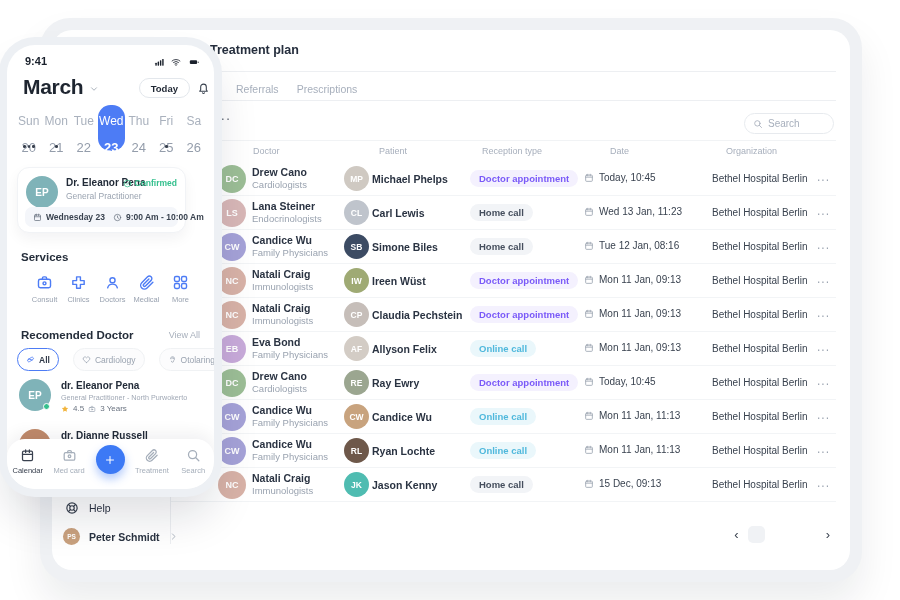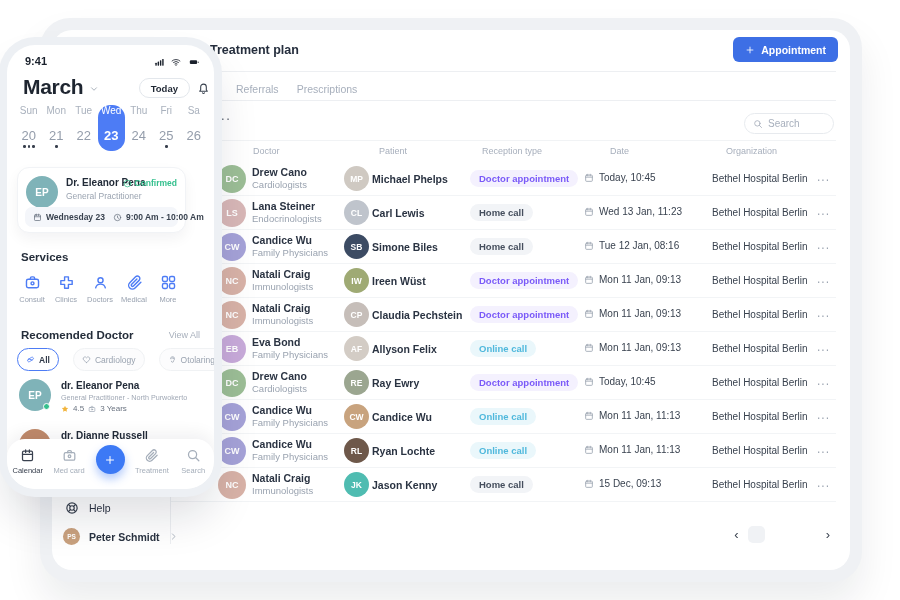--- a/index.html
+++ b/index.html
@@ -110,21 +110,21 @@
   .btn-today {
     position:absolute; right:24px; top:33px; height:20px; padding:0 11px;
     border:1px solid #E3E7EC; background:#fff; border-radius:11px;
     font-family:inherit; font-size:9.5px; font-weight:700; color:#1F2733; cursor:pointer;
   }
   .ph-bell { position:absolute; right:4px; top:35px; background:none; border:none; color:#39424F; cursor:pointer; }
   .ph-bell svg { width:13px; height:14px; }
 
   .week { position:absolute; left:8px; top:60px; height:48px; display:flex; }
   .day-col { width:27.5px; flex:none; text-align:center; position:relative; height:46px; border-radius:12.5px; cursor:pointer; }
-  .day-lab { font-size:10px; color:#A9B1BD; margin-top:0; }
+  .day-lab { font-size:12px; color:#A9B1BD; margin-top:9px; }
   .day-num { font-size:13px; color:#949DAB; margin-top:12px; }
   .day-col.sel { background:#4D7CF5; }
   .day-col.sel .day-lab, .day-col.sel .day-num { color:#fff; }
   .day-col.sel .day-num { font-weight:700; }
   .dots { position:absolute; left:0; right:0; top:40px; display:flex; justify-content:center; gap:2px; }
   .dot { width:2.5px; height:2.5px; border-radius:50%; background:#39414F; }
 
   .appt-card {
     position:absolute; left:10px; top:122px; width:169px; height:66px;
     border:1px solid #F1F3F6; border-radius:12px; background:#fff;
@@ -137,21 +137,21 @@
   .ac-status svg { width:9px; height:9px; }
   .ac-info {
     position:absolute; left:7px; right:7px; top:39px; height:20px;
     background:#F4F6FA; border-radius:7px; display:flex; align-items:center; gap:4px;
     padding:0 8px; font-size:8.5px; font-weight:600; color:#39424F; white-space:nowrap;
   }
   .ac-info svg { width:9px; height:9px; color:#6A7380; flex:none; }
   .ac-info .sp { width:4px; }
 
   .sec-title { position:absolute; left:14px; font-size:11.5px; font-weight:800; color:#242D3A; }
-  .services-row { position:absolute; left:8px; right:4px; top:228px; display:flex; justify-content:flex-start; }
+  .services-row { position:absolute; left:8px; right:4px; top:228px; display:flex; justify-content:center; }
   .service-item { width:34px; text-align:center; cursor:pointer; }
   .service-item svg { width:17px; height:17px; color:#4D7CF5; }
   .service-lab { font-size:7.5px; color:#99A2B0; margin-top:4px; white-space:nowrap; }
 
   .viewall { position:absolute; right:14px; top:285px; font-size:9px; color:#A8B0BC; background:none; border:none; cursor:pointer; font-family:inherit; }
 
   .chips { position:absolute; left:10px; top:303px; display:flex; gap:14px; white-space:nowrap; }
   .chip {
     height:23px; display:flex; align-items:center; gap:4px; padding:0 8px;
     border-radius:12px; border:1px solid #F0F2F4; background:#FCFCFD;
@@ -284,26 +284,20 @@
         <rect x="2" y="8" width="17.5" height="9" rx="2.6"></rect>
         <rect x="21" y="10.7" width="2.2" height="3.6" rx="1"></rect>
       </symbol>
   </defs>
 </svg>
 
 <div class="desktop-frame">
   <div class="panel">
 
     <div class="dt-title">Treatment plan</div>
-    <button class="btn-appt">
-      <svg class="ic">
-          <use href="#i-plus"></use>
-        </svg>
-      <span>Appointment</span>
-    </button>
     <div class="hdr-border"></div>
 
     <div class="tabs" id="tabs">
         <button class="tab active"><span>Records</span></button>
         <button class="tab"><span>Referrals</span></button>
         <button class="tab"><span>Prescriptions</span></button>
       </div>
     <div class="tabs-border"></div>
 
     <button class="toolbar-dots">...</button>

